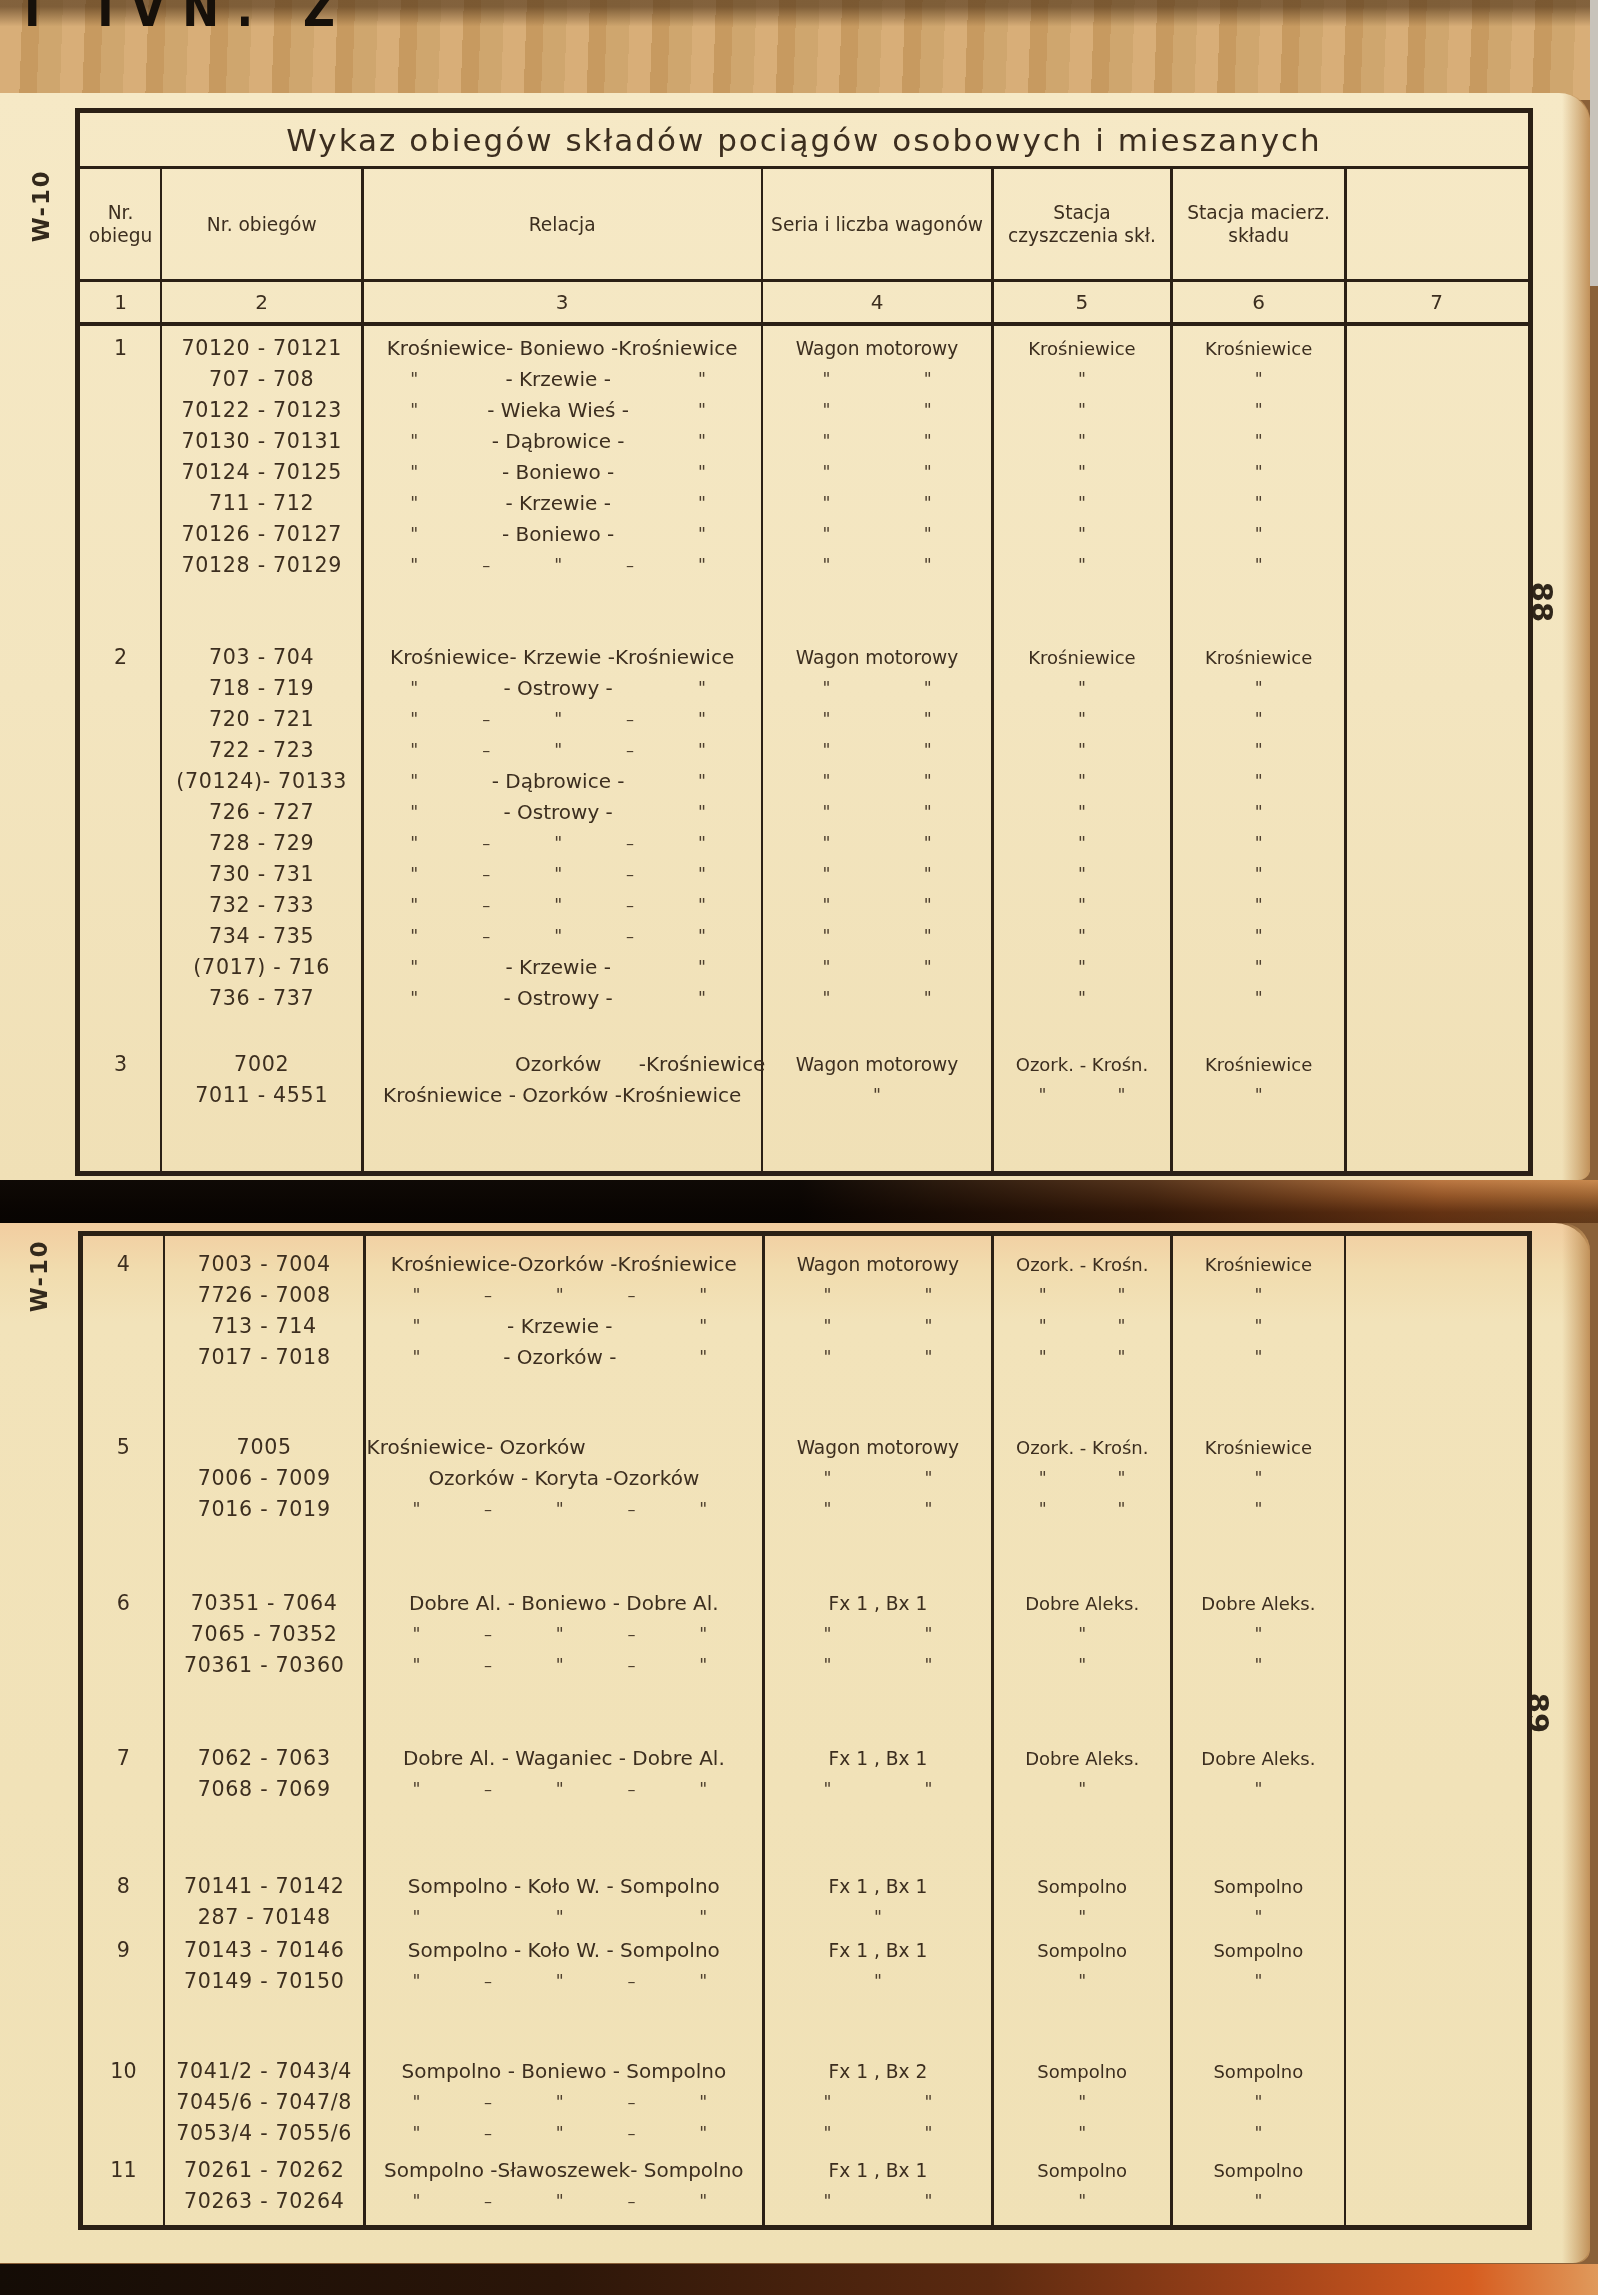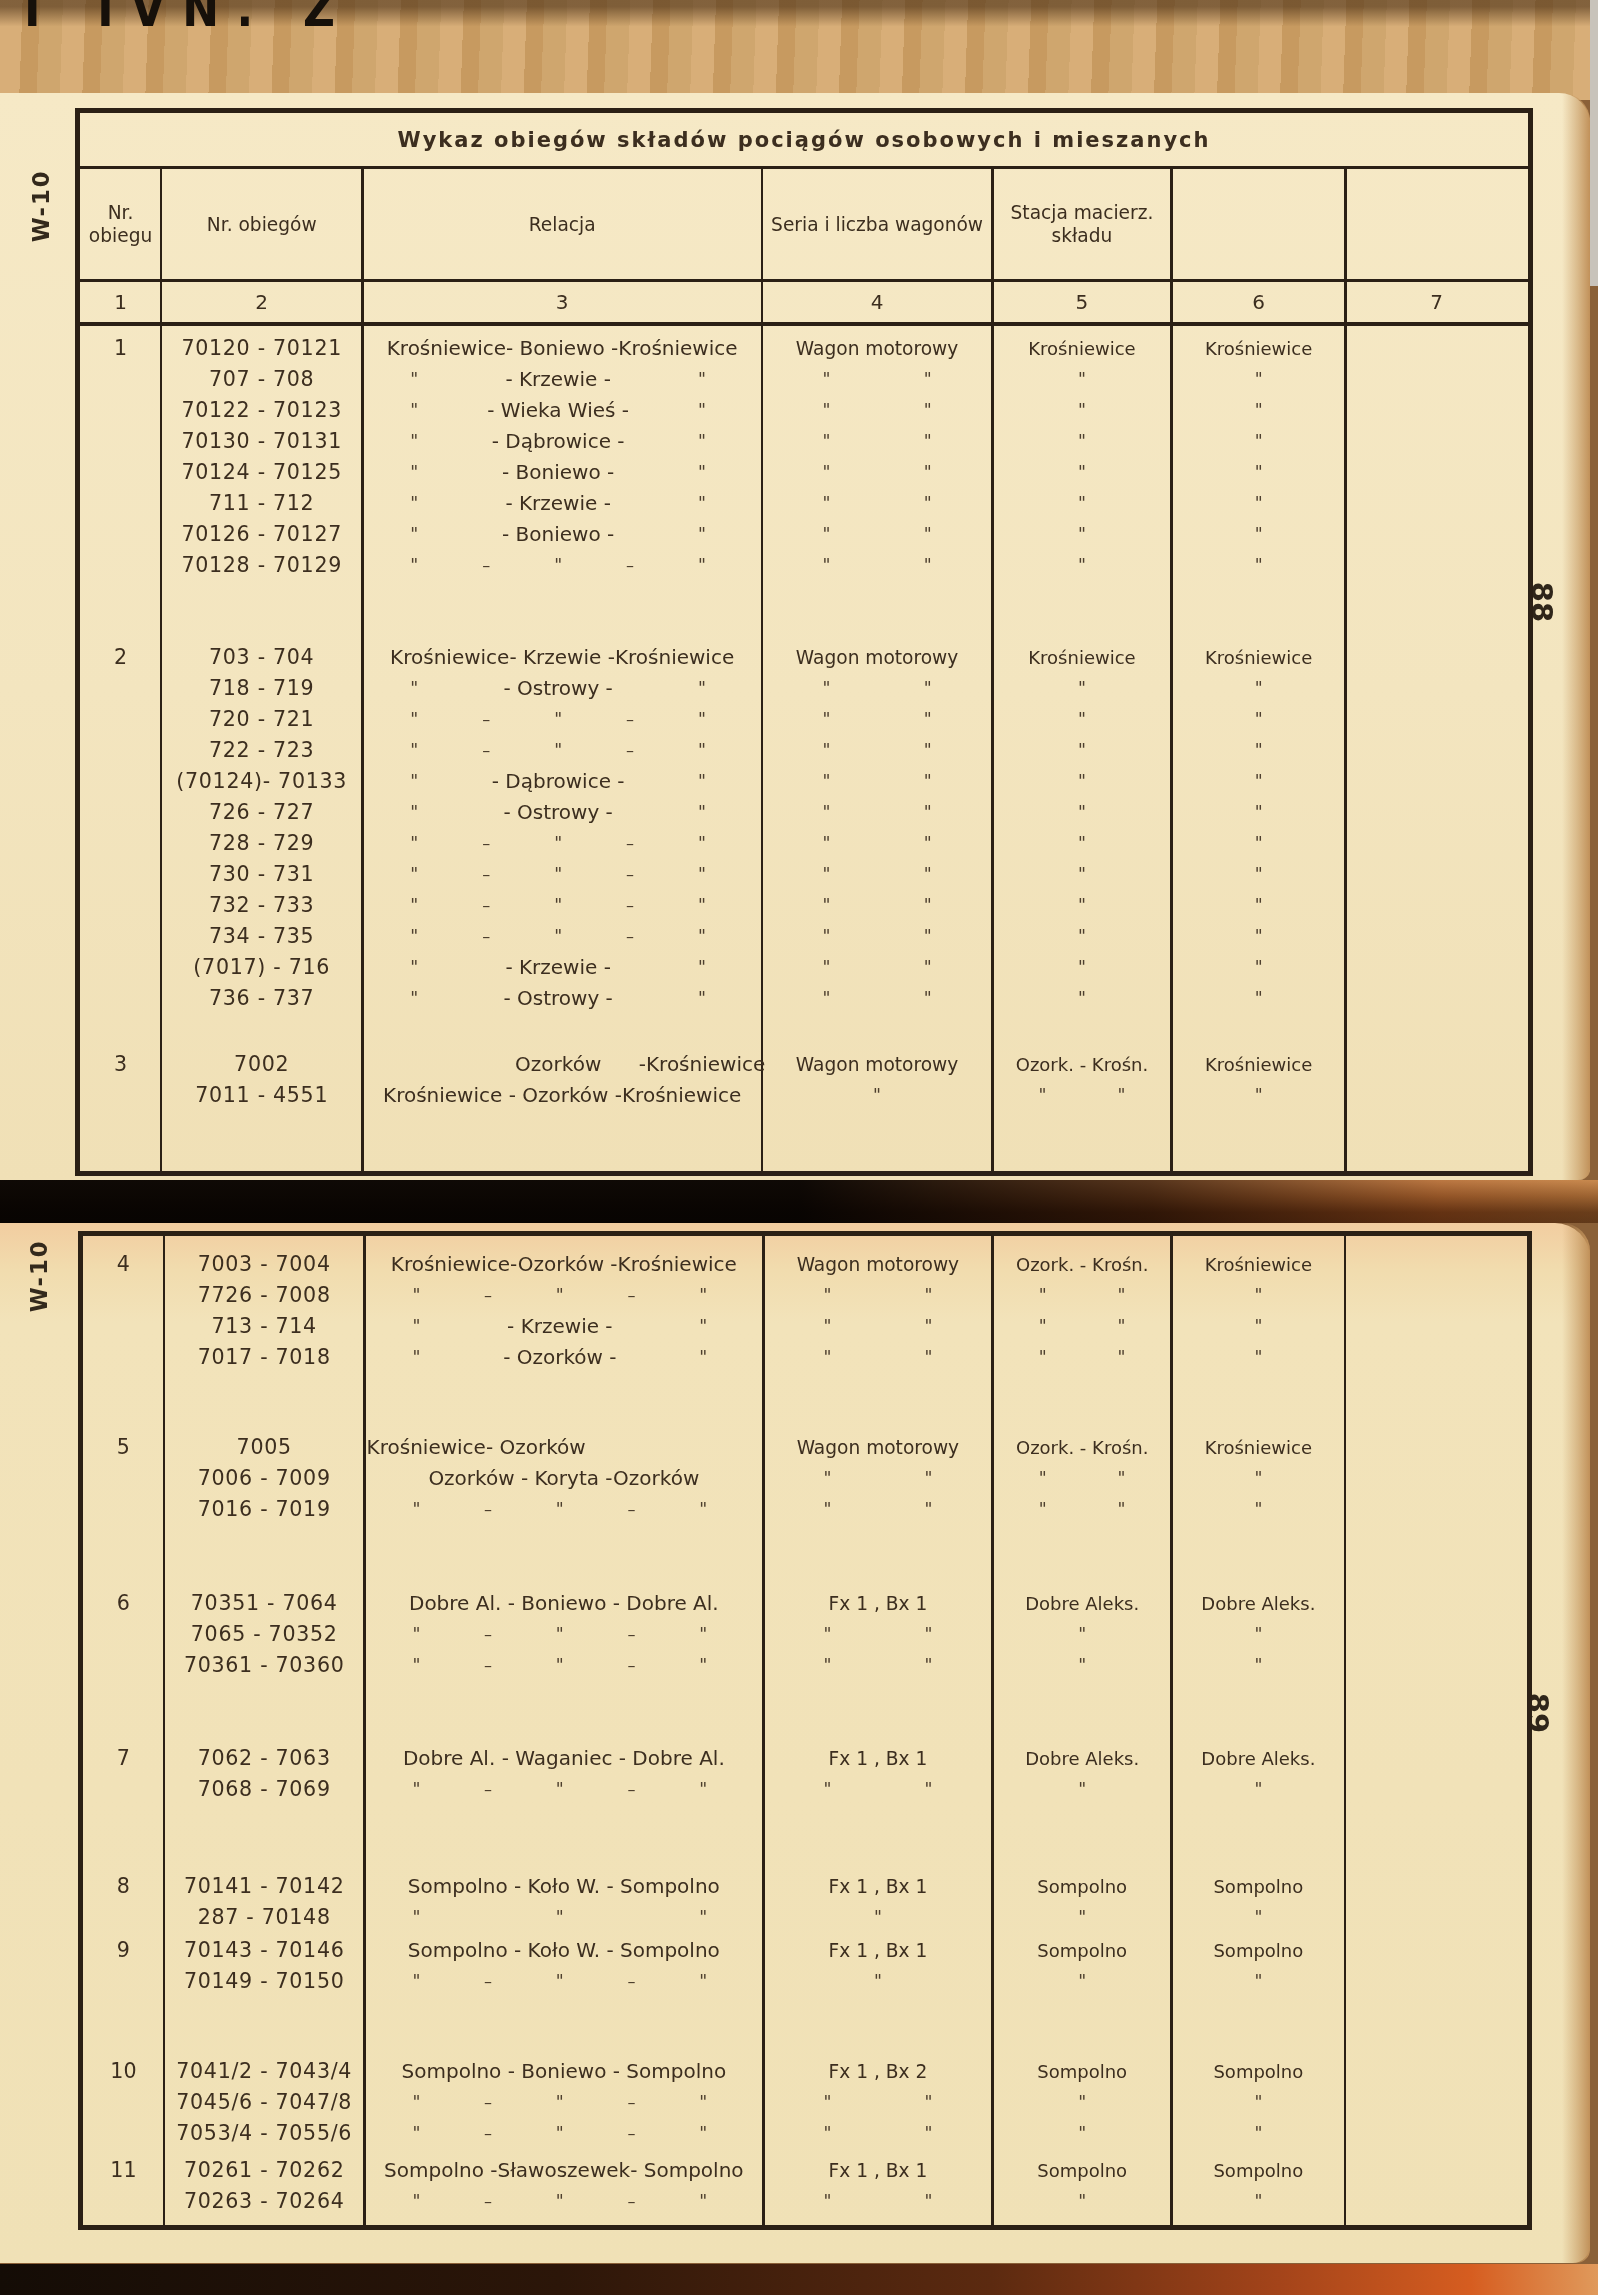--- a/index.html
+++ b/index.html
@@ -38,21 +38,21 @@
   .page-num{position:absolute;font-size:29px;font-weight:bold;
     transform:rotate(90deg);color:#2f261a;}
   .page-top .page-num{right:28px;top:492px;}
   .page-bottom .page-num{right:32px;top:473px;}
   
   .tbl{position:absolute;border:5.3px solid #2b2015;display:flex;flex-direction:column;
     --cols:5.6% 13.9% 27.6% 15.9% 12.4% 12% 12.6%;}
   .tbl-1{left:75px;top:15.3px;width:1448px;height:1058px;}
   .tbl-2{left:78px;top:8px;width:1444px;height:989px;}
   .tbl-title{height:53px;display:flex;align-items:center;justify-content:center;
-    font-size:21px;letter-spacing:2px;border-bottom:3.3px solid #2b2015;font-weight:700;}
+    font-size:31px;letter-spacing:2px;border-bottom:3.3px solid #2b2015;font-weight:400;}
   .grid{position:relative;flex:1;display:flex;flex-direction:column;}
   .vlines{position:absolute;inset:0;pointer-events:none;}
   .vl{position:absolute;top:0;bottom:0;width:2.7px;margin-left:-1.3px;background:#2b2015;}
   .tbl-head{display:grid;grid-template-columns:var(--cols);height:110px;
     border-bottom:3.3px solid #2b2015;}
   .th{display:flex;align-items:center;justify-content:center;text-align:center;
     font-size:18.6px;line-height:1.25;padding:0 5.3px;font-weight:500;}
   .tbl-nums{display:grid;grid-template-columns:var(--cols);height:40px;
     border-bottom:4.7px solid #2b2015;}
   .tn{display:flex;align-items:center;justify-content:center;font-size:20px;font-weight:500;}
@@ -93,20 +93,21 @@
             <div class="vl" style="left: 47.1%;"></div>
             <div class="vl" style="left: 63%;"></div>
             <div class="vl" style="left: 75.4%;"></div>
             <div class="vl" style="left: 87.4%;"></div>
           </div>
         <div class="tbl-head" id="head0">
             <div class="th">Nr. obiegu</div>
             <div class="th">Nr. obiegów</div>
             <div class="th">Relacja</div>
             <div class="th">Seria i liczba wagonów</div>
+            <div class="th">Stacja czyszczenia skł.</div>
             <div class="th">Stacja macierz. składu</div>
           </div>
         <div class="tbl-nums" id="nums0">
             <div class="tn">1</div>
             <div class="tn">2</div>
             <div class="tn">3</div>
             <div class="tn">4</div>
             <div class="tn">5</div>
             <div class="tn">6</div>
             <div class="tn">7</div>

